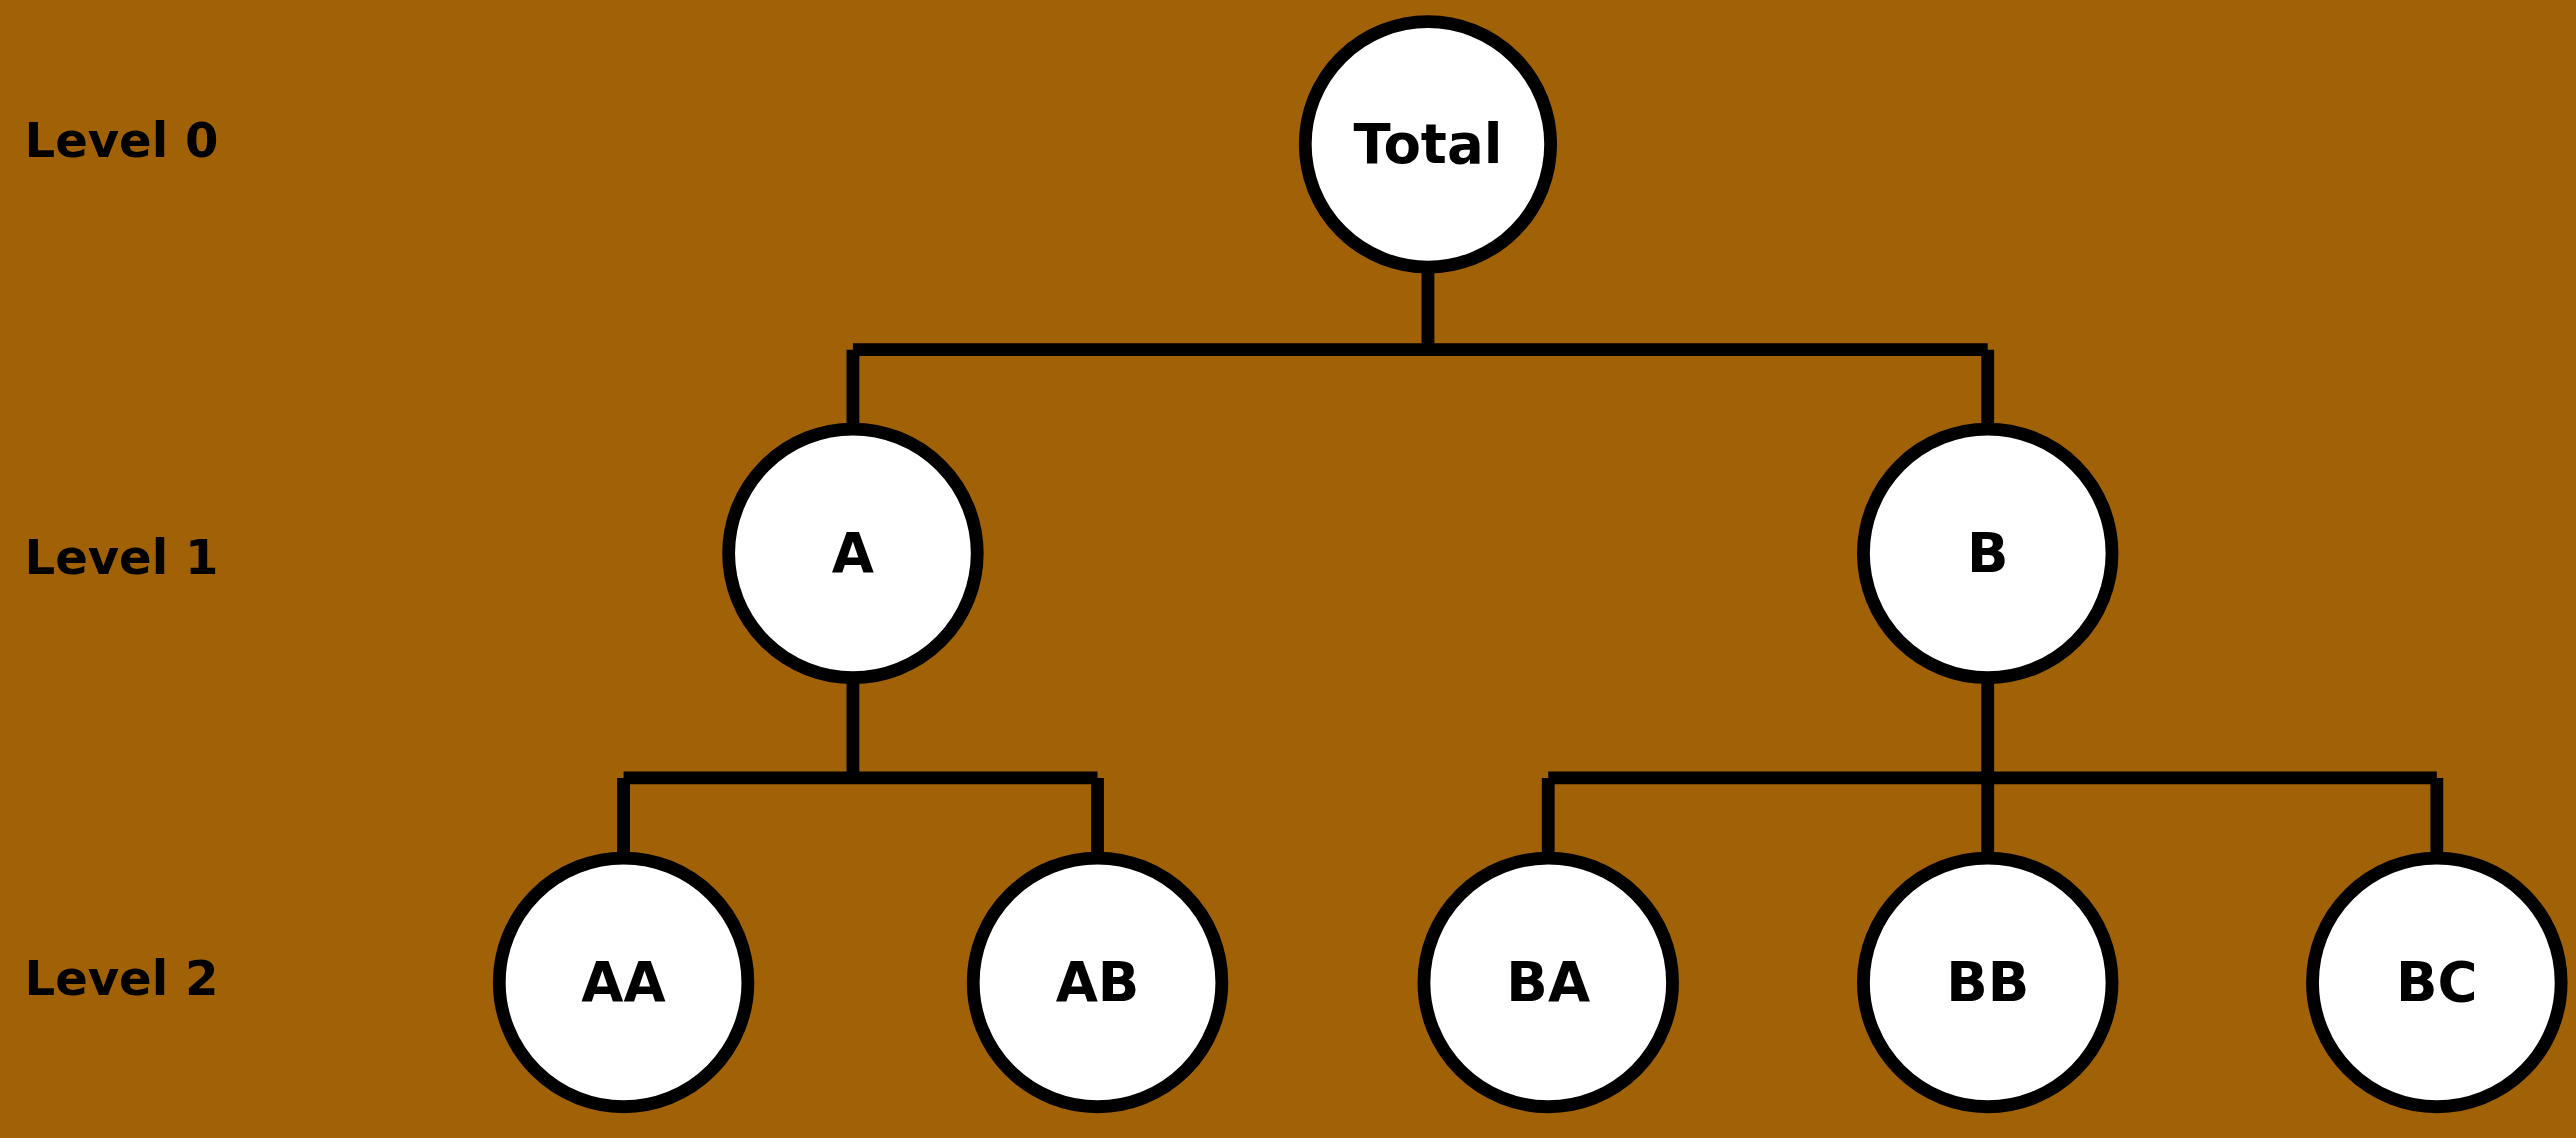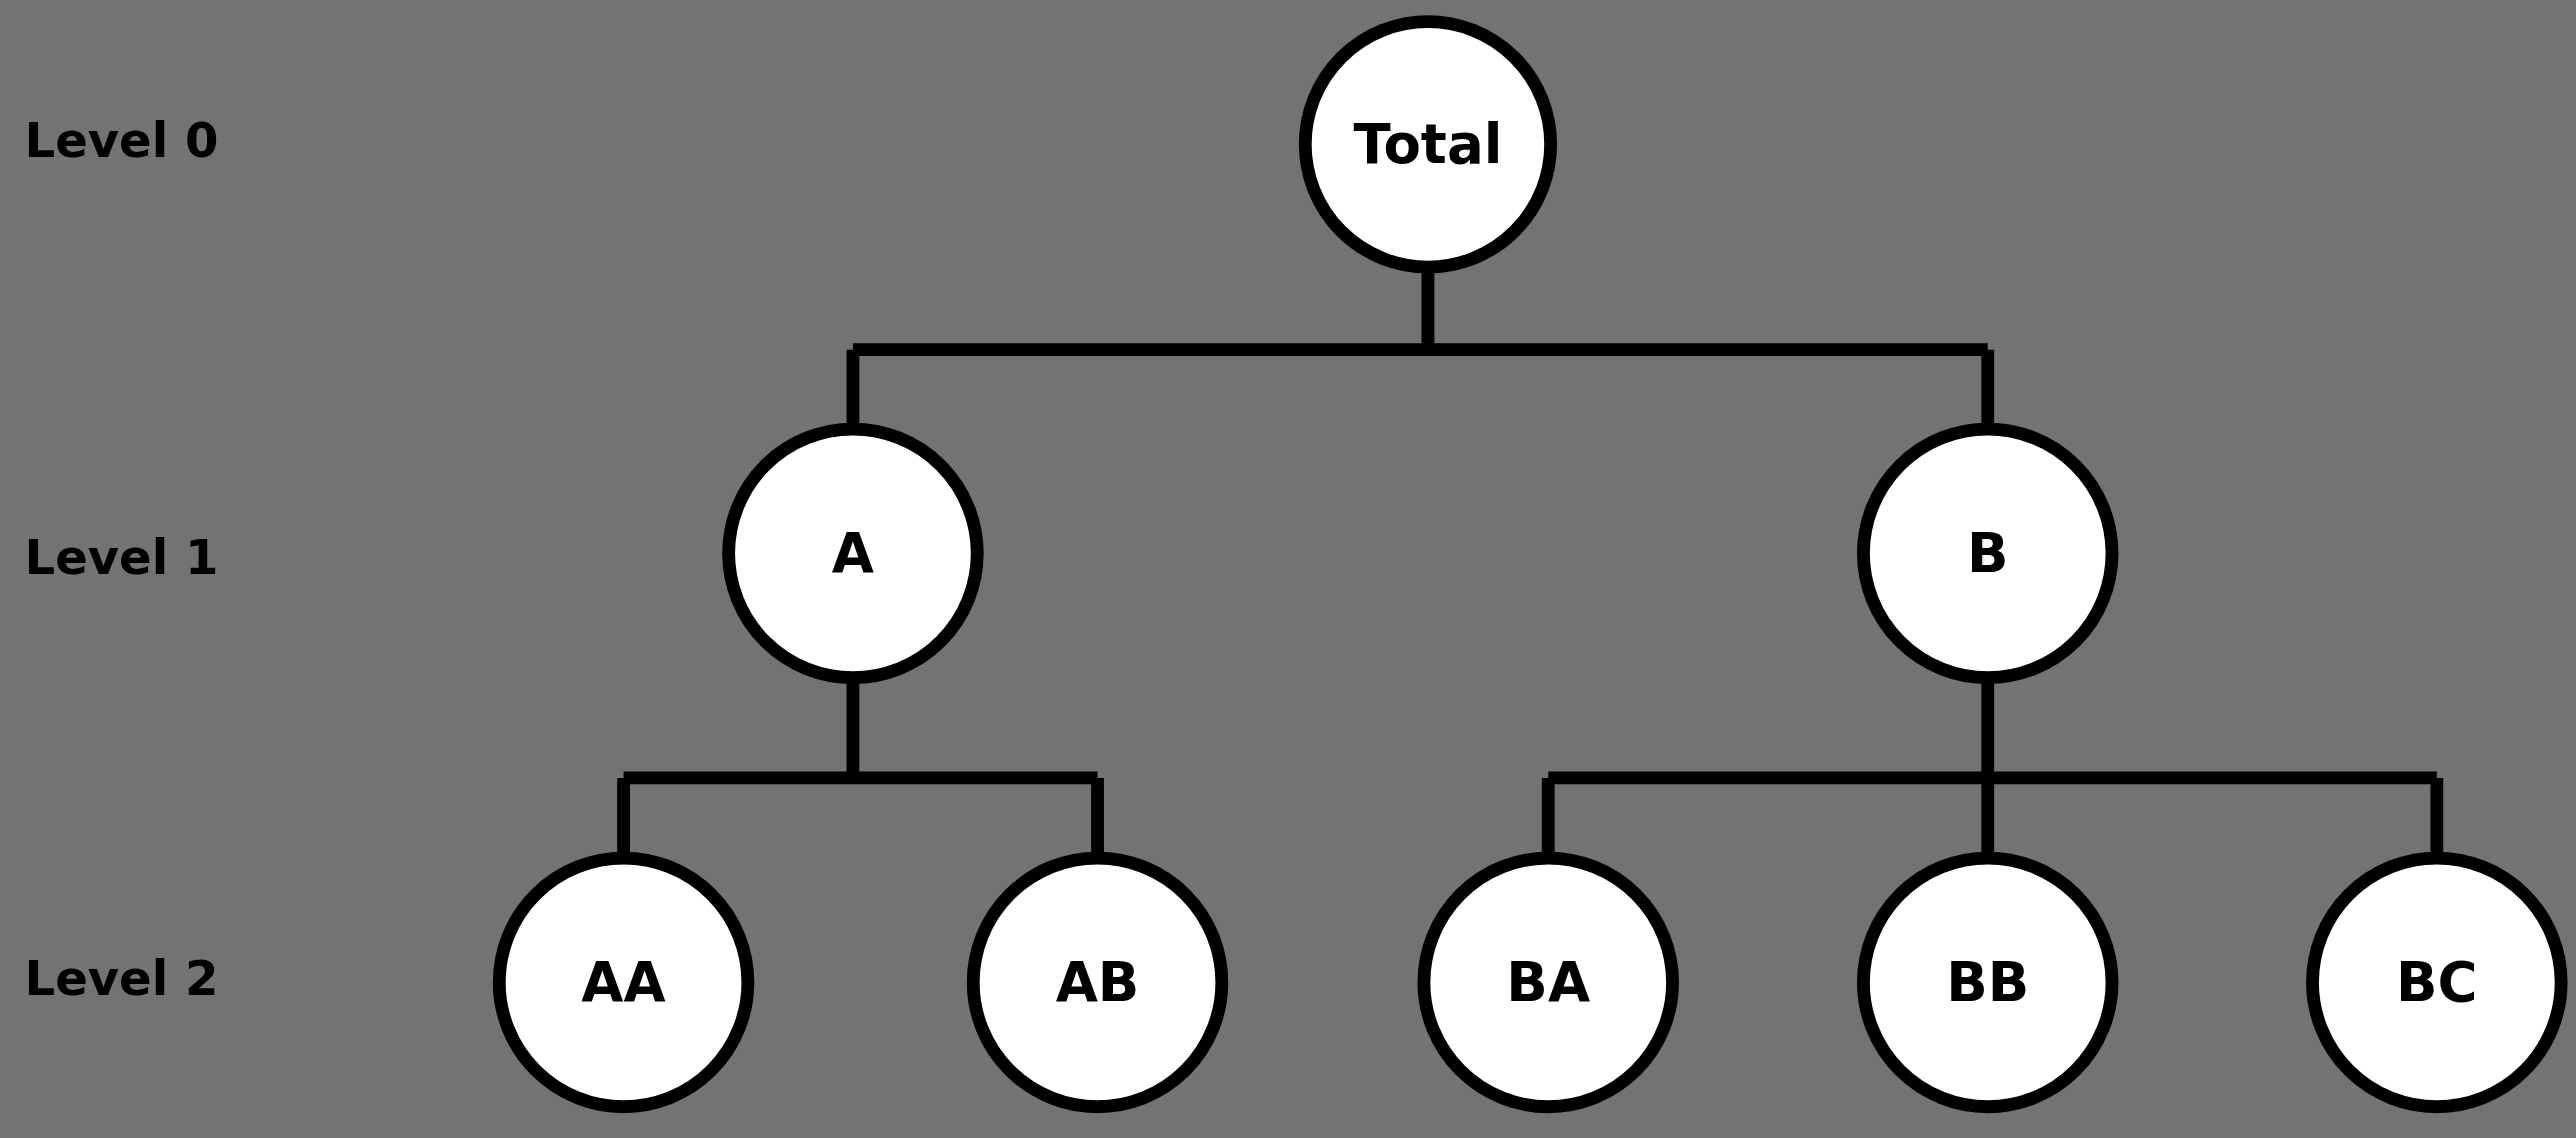--- a/index.html
+++ b/index.html
@@ -8,21 +8,21 @@
     padding: 0;
     background: #ffffff;
   }
   body {
     font-family: "DejaVu Sans", "Liberation Sans", sans-serif;
   }
   #canvas {
     position: relative;
     width: 2576px;
     height: 1138px;
-    background: #737373;
+    background: #a16207;
     overflow: hidden;
   }
   #tree-svg {
     position: absolute;
     top: 0;
     left: 0;
     width: 2576px;
     height: 1138px;
   }
   .level-label {

